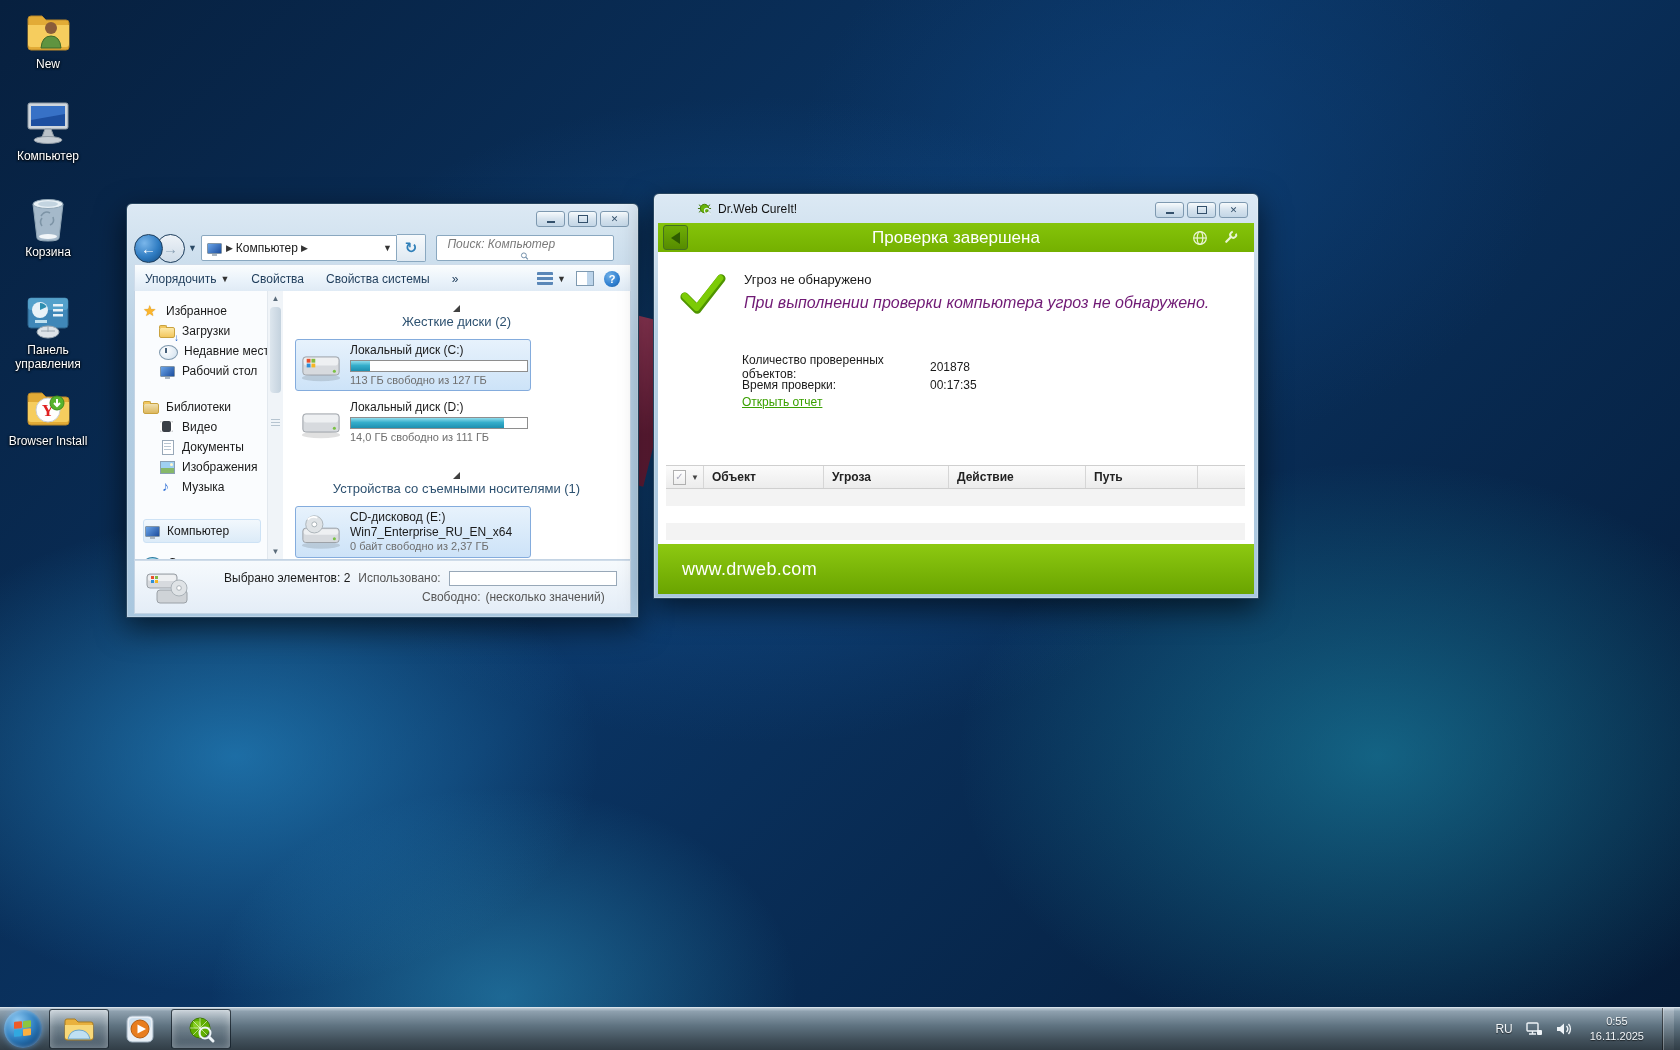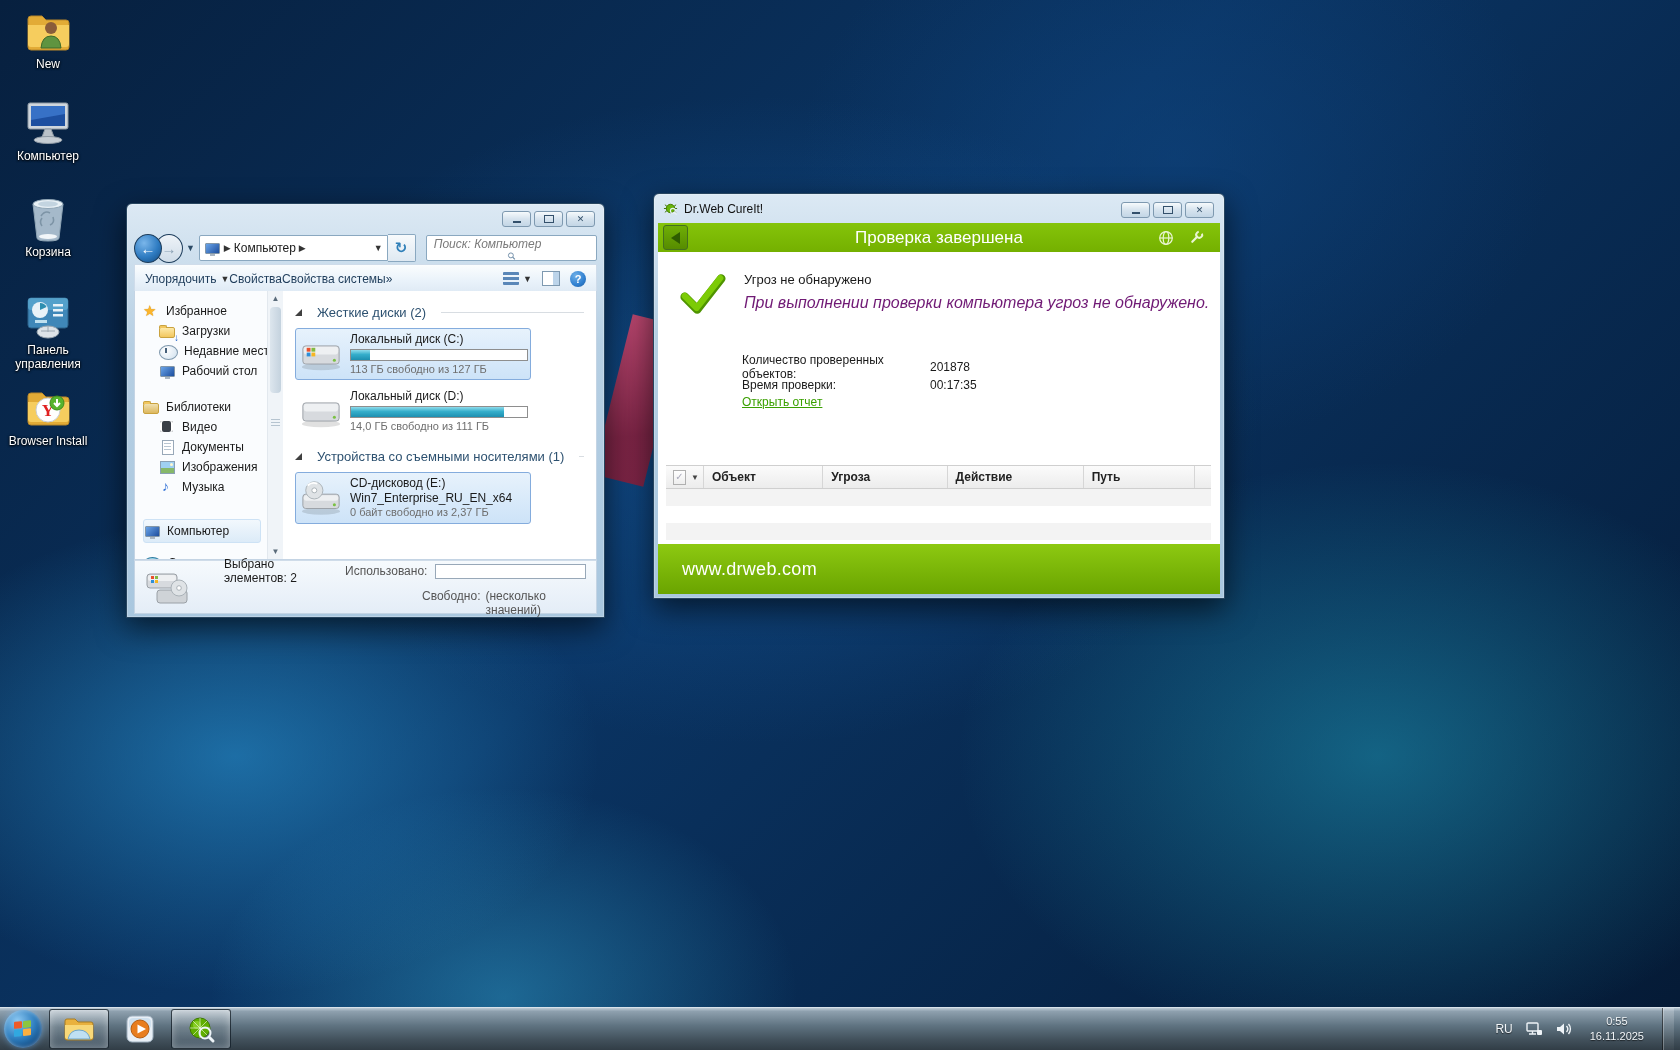--- a/index.html
+++ b/index.html
@@ -14,21 +14,21 @@
       linear-gradient(135deg,#07203f 0%,#0a3463 45%,#051a35 100%);}
   .wisp{position:absolute;pointer-events:none;}
   
   .dicon{position:absolute;left:0;width:96px;text-align:center;cursor:default;}
   .dicon .ic{height:48px;display:flex;align-items:flex-end;justify-content:center;}
   .dicon .lbl{margin-top:4px;color:#fff;font-size:12px;line-height:1.15;
     text-shadow:0 1px 2px #000,0 0 3px rgba(0,0,0,.9);padding:0 4px;}
   
   .win{position:absolute;border:1px solid #27455f;border-radius:6px 6px 0 0;
     background:linear-gradient(#dce9f4,#b6cfe3 34%,#a9c7df);
-    box-shadow:0 10px 30px rgba(0,0,0,.6),0 0 0 1px rgba(255,255,255,.22) inset;}
+    box-shadow:0 10px 30px rgba(0,0,0,.6),0 0 0 1px rgba(255,255,255,.22) inset;padding-left:34px;}
   .capbtns{position:absolute;display:flex;gap:3px;}
   .cb{width:27px;height:14px;border:1px solid #7e99b0;border-radius:3px;
     background:linear-gradient(#f6fafc,#d6e3ee 50%,#c3d6e6);display:flex;align-items:center;justify-content:center;
     font-size:9px;color:#33506b;line-height:1;}
   .cb .mini{width:8px;height:2px;background:#33506b;margin-top:6px;}
   .cb .maxi{width:8px;height:6px;border:1.5px solid #33506b;}
   
   #explorer{left:126px;top:203px;width:477px;height:413px;}
   #explorer .capbtns{top:7px;right:9px;}
   .x-navbar{position:absolute;top:28px;left:7px;right:7px;height:32px;display:flex;align-items:center;}
@@ -44,21 +44,21 @@
   .addr .spacer{flex:1;}
   .refreshbtn{height:26px;width:28px;border:1px solid #8aa8c0;border-left:none;border-radius:0 2px 2px 0;
     background:linear-gradient(#f7fafc,#dfe9f2);display:flex;align-items:center;justify-content:center;
     color:#2f7fb8;font-size:15px;font-weight:bold;}
   .searchbox{margin-left:10px;height:24px;width:168px;background:#fff;border:1px solid #8aa8c0;border-radius:2px;
     display:flex;align-items:center;padding:0 4px;flex-direction:column;}
   .searchbox input{border:none;outline:none;flex:1;font-size:12px;font-family:inherit;min-width:0;background:transparent;}
   .searchbox input::placeholder{color:#7a7a7a;font-style:italic;}
   .x-toolbar{position:absolute;top:60px;left:7px;right:7px;height:27px;
     background:linear-gradient(#fbfdfe,#e9f2fa 60%,#dfeaf5);border:1px solid #cfdcEA;border-bottom-color:#c4d4e4;
-    display:flex;align-items:center;padding:0 10px;color:#1e3c5a;}
+    display:flex;align-items:center;padding:0 10px;gap:22px;color:#1e3c5a;}
   .tbtn{display:flex;align-items:center;gap:4px;white-space:nowrap;}
   .x-toolbar .right{margin-left:auto;display:flex;align-items:center;gap:10px;}
   .viewicon{width:16px;height:13px;background:
     repeating-linear-gradient(180deg,#5a87b8 0 3px,transparent 3px 5px);border-radius:1px;}
   .paneicon{width:16px;height:13px;border:1px solid #7e99b0;background:linear-gradient(90deg,#fff 0 60%,#bcd4ea 60%);}
   .helpicon{width:16px;height:16px;border-radius:50%;background:radial-gradient(circle at 35% 30%,#6fb0e8,#2f7fd0 60%,#1b5798);
     color:#fff;font-weight:bold;font-size:11px;display:flex;align-items:center;justify-content:center;}
   .x-body{position:absolute;top:87px;left:7px;right:7px;bottom:57px;background:#fff;border:1px solid #c4d4e4;border-top:none;
     display:flex;overflow:hidden;}
   .x-side{width:132px;background:#fafcfe;padding:10px 0 0 8px;box-sizing:border-box;overflow:hidden;}
@@ -92,21 +92,21 @@
   .si-music::before{content:"♪";position:absolute;left:3px;top:-1px;color:#2e6fd6;font-size:14px;}
   .si-net{border-radius:50%;width:13px;height:13px;top:1px;background:radial-gradient(circle at 35% 30%,#bfe8f2,#2e98c8);
     border:1px solid #2b7aa0;}
   .x-scroll{width:15px;background:#f0f4f8;border-left:1px solid #e2e8ee;position:relative;}
   .x-scroll .arr{position:absolute;left:0;width:15px;height:15px;color:#5a6b7a;font-size:8px;display:flex;align-items:center;justify-content:center;}
   .x-scroll .thumb{position:absolute;left:2px;right:2px;top:16px;height:86px;background:linear-gradient(90deg,#dde6ee,#c4d2de);
     border:1px solid #aebccা8;border-radius:4px;}
   .x-scroll .grip{position:absolute;left:3px;right:3px;top:128px;height:7px;
     background:repeating-linear-gradient(180deg,#b6c4d0 0 1px,transparent 1px 3px);}
   .x-main{flex:1;padding:8px 12px;overflow:hidden;}
-  .grouphdr{display:flex;align-items:center;gap:15px;margin:6px 0 8px 0;}
+  .grouphdr{display:flex;align-items:center;gap:2px;margin:6px 0 8px 0;flex-direction:column;}
   .tri{width:0;height:0;border-bottom:7px solid #404040;border-left:7px solid transparent;}
   .gtitle{color:#2d5170;font-size:13px;white-space:nowrap;}
   .gline{flex:1;height:1px;background:#d8dde2;}
   .ditem{display:flex;align-items:center;gap:8px;width:236px;padding:3px 4px;border:1px solid transparent;border-radius:3px;
     margin-bottom:5px;box-sizing:border-box;}
   .ditem.sel{border-color:#84acdd;background:linear-gradient(#e7f2fc,#cde3f8);}
   .dtext{flex:1;min-width:0;}
   .dname{color:#1a1a1a;line-height:1.25;}
   .dbar{width:176px;height:10px;border:1px solid #8e8e8e;background:#fff;margin:2px 0;}
   .dbar .fill{height:100%;background:linear-gradient(#8fdcec,#35aecb 45%,#1d8fb0);}
@@ -406,21 +406,21 @@
           </svg>
           <div class="dtext">
             <div class="dname">Локальный диск (D:)</div>
             <div class="dbar">
                 <div class="fill" style="width: 87%;"></div>
               </div>
             <div class="dfree">14,0 ГБ свободно из 111 ГБ</div>
           </div>
         </div>
 
-        <div class="grouphdr" style="margin-top:12px;">
+        <div class="grouphdr" style="margin-top:24px;">
           <span class="tri"></span>
           <span class="gtitle">Устройства со съемными носителями (1)</span>
           <span class="gline"></span>
         </div>
 
         <div class="ditem sel">
           <svg width="42" height="36" viewBox="0 0 44 36">
             <ellipse cx="22" cy="32" rx="20" ry="3.5" fill="rgba(0,0,0,.12)"></ellipse>
             <rect x="3" y="14" width="38" height="15" rx="3" fill="#d7dade" stroke="#9aa0a6"></rect>
             <rect x="4" y="15" width="36" height="6" rx="2.5" fill="#eef0f2"></rect>

